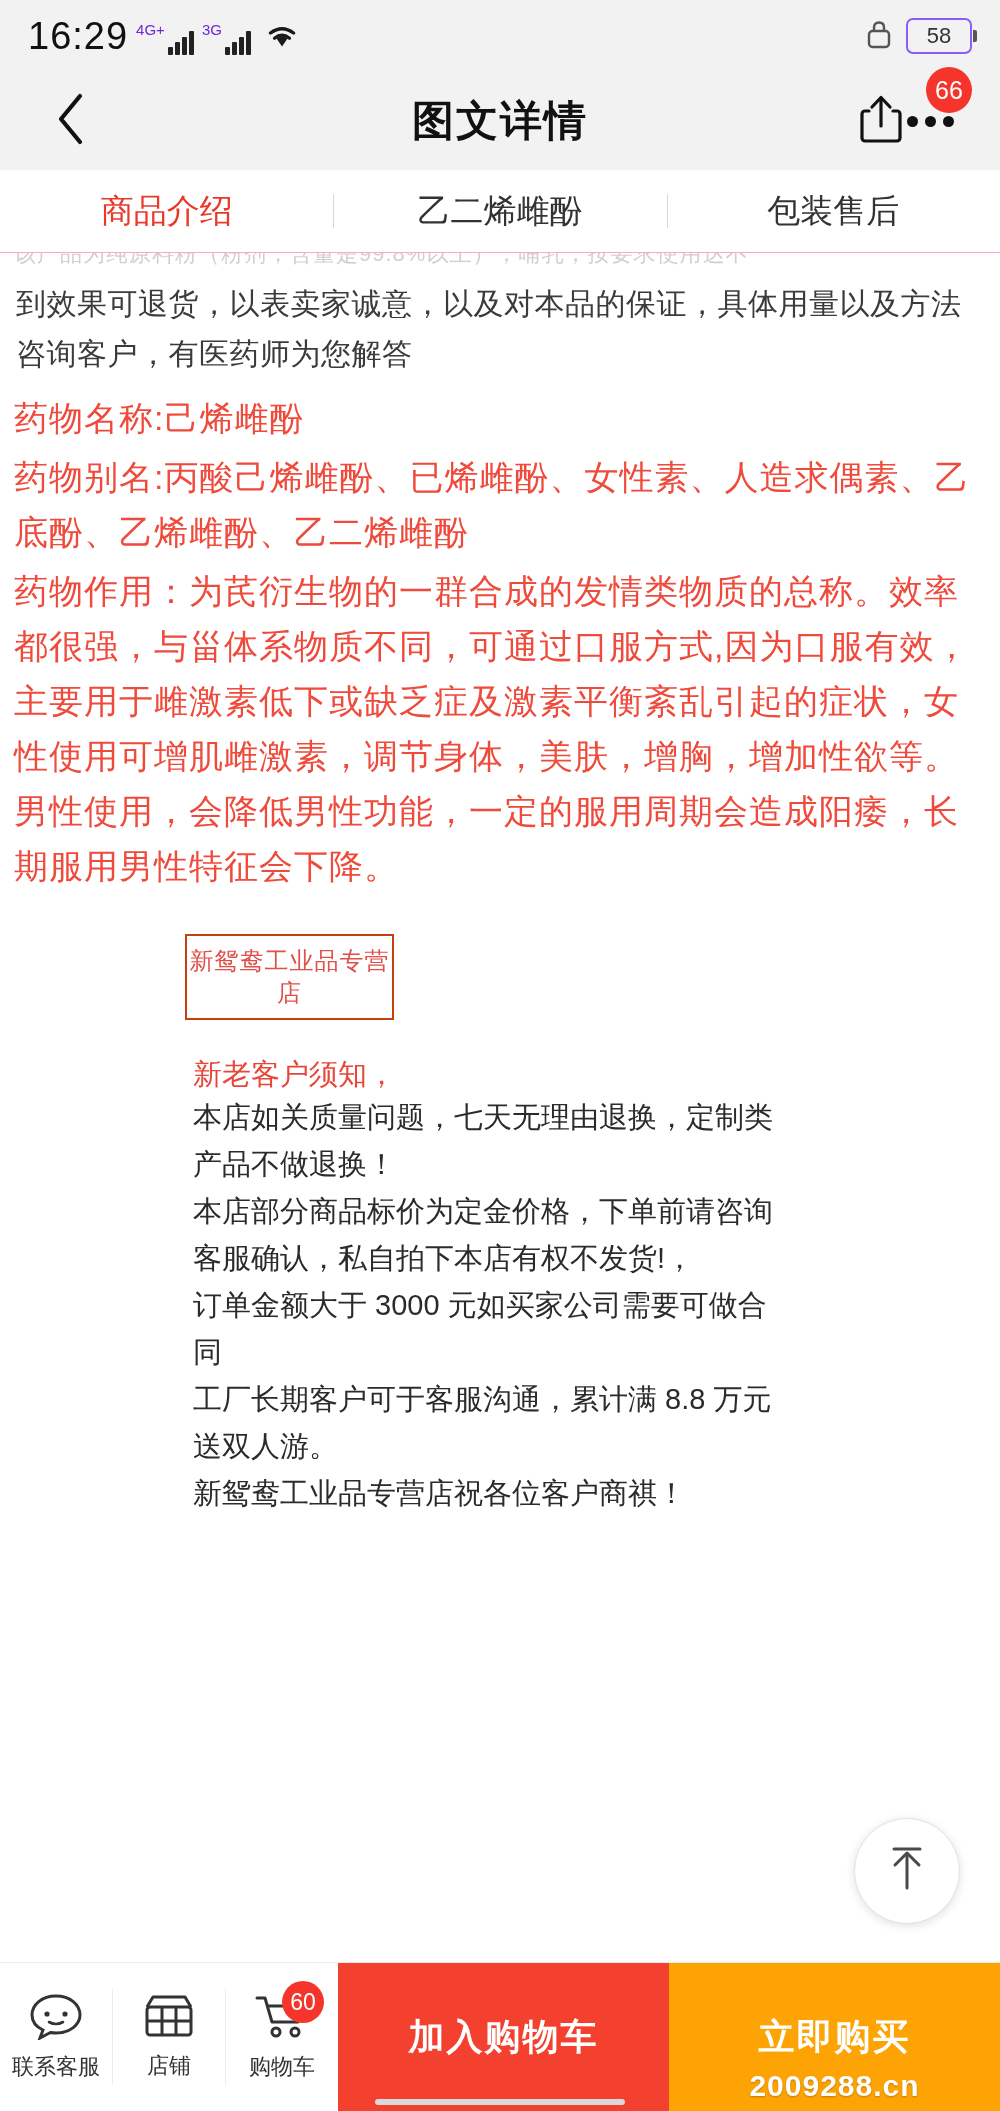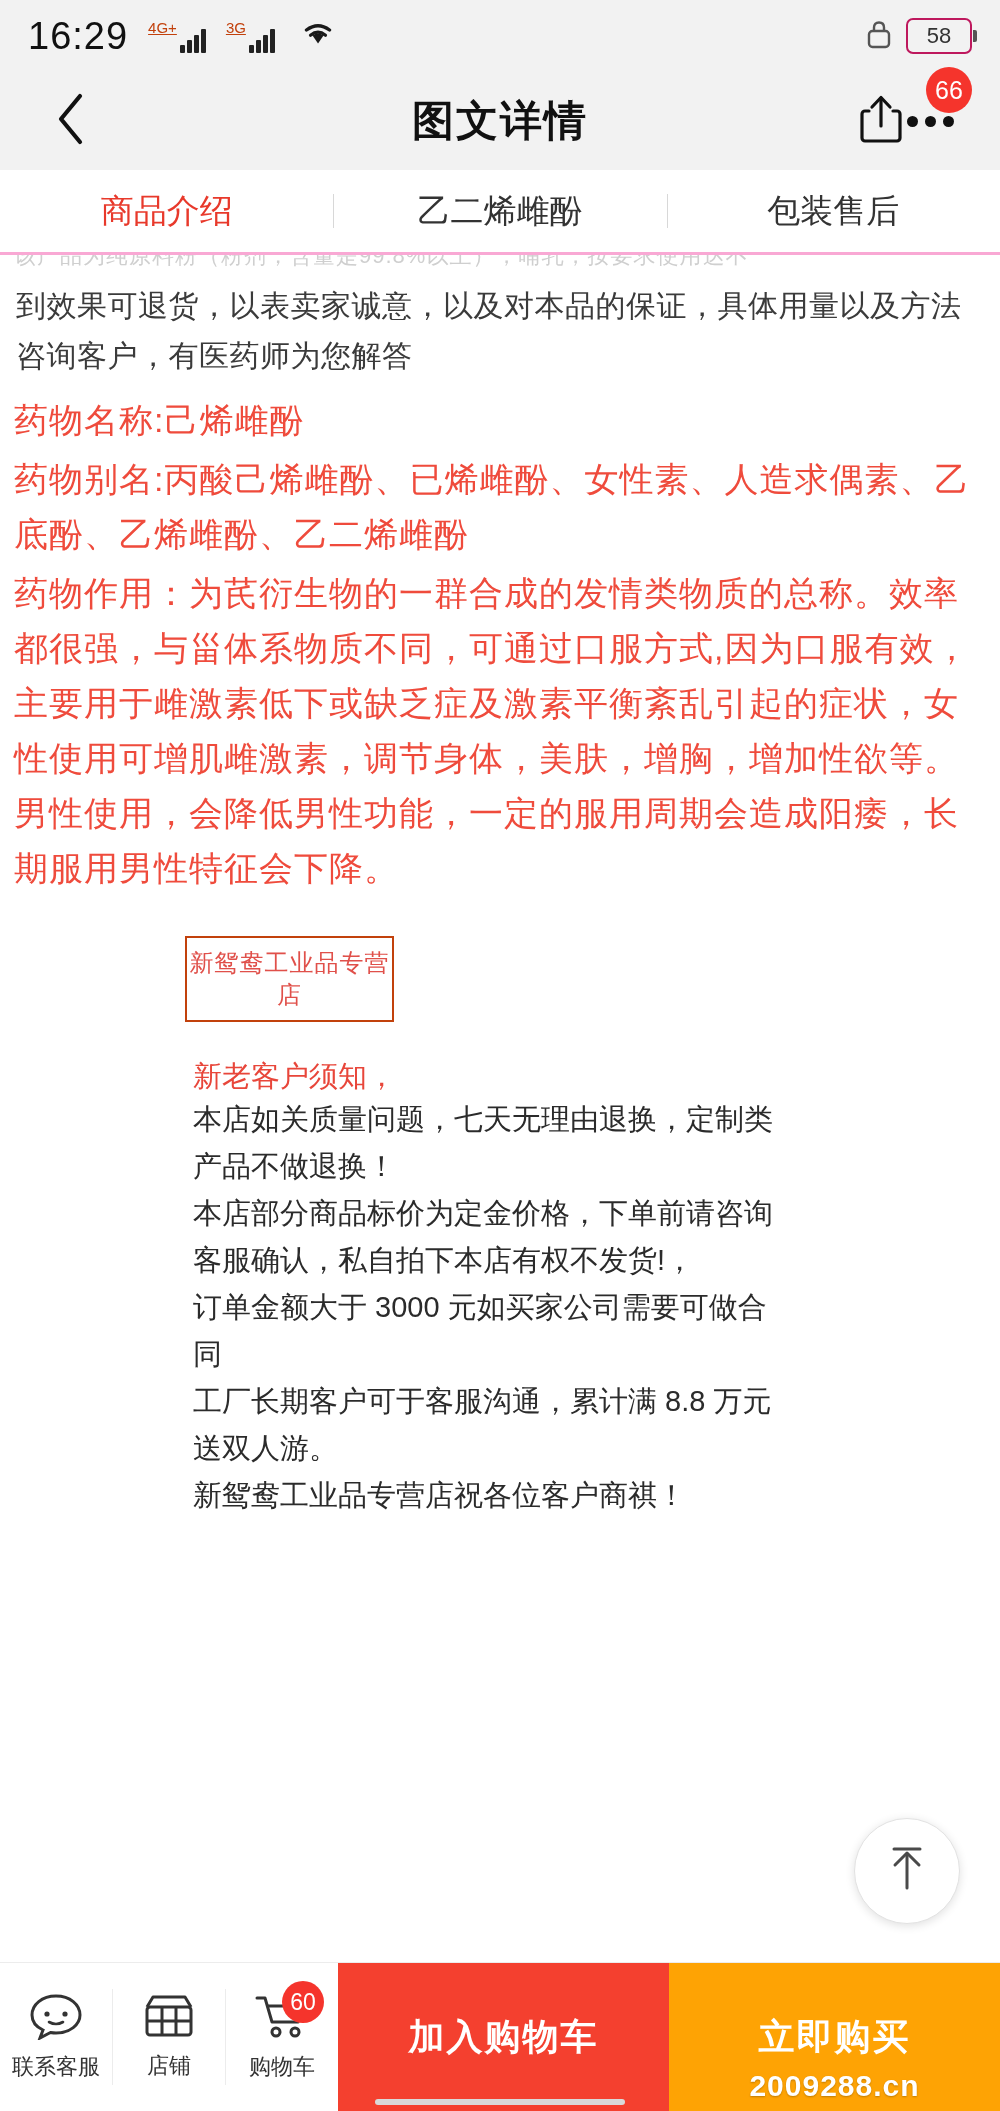--- a/index.html
+++ b/index.html
@@ -28,41 +28,40 @@
     height: 72px;
     background: #f2f2f2;
     display: flex;
     align-items: center;
     padding: 0 28px;
     box-sizing: border-box;
     flex: none;
   }
   .status-left {
     display: flex;
-    align-items: center;
-    gap: 20px;
+    align-items: flex-end;
+    gap: 8px;
   }
   .clock {
     font-size: 38px;
     color: #111;
     letter-spacing: 1px;
     line-height: 1;
     font-family: "Liberation Sans", sans-serif;
   }
   .net-group {
     display: flex;
     align-items: flex-end;
     gap: 3px;
   }
   .net-label {
     font-size: 15px;
-    color: #c2410c;
+    color: #6d28d9;
     line-height: 1;
     margin-bottom: 18px;
-    text-decoration: underline;
   }
   .bars {
     display: flex;
     align-items: flex-end;
     gap: 2px;
     height: 26px;
   }
   .bars i {
     display: block;
     width: 5px;
@@ -79,21 +78,21 @@
   }
   .status-spacer { flex: 1; }
   .status-right {
     display: flex;
     align-items: center;
     gap: 12px;
   }
   .battery {
     width: 62px;
     height: 32px;
-    border: 2px solid #be185d;
+    border: 2px solid #8b5cf6;
     border-radius: 7px;
     display: flex;
     align-items: center;
     justify-content: center;
     position: relative;
   }
   .battery:after {
     content: "";
     position: absolute;
     right: -7px;
@@ -174,21 +173,21 @@
     padding: 0 6px;
   }
 
   
   .tabs {
     height: 82px;
     background: #ffffff;
     display: flex;
     align-items: center;
     flex: none;
-    border-bottom: 3px solid #f9a8d4;
+    border-bottom: 1px solid #f9a8d4;
   }
   .tab {
     flex: 1;
     text-align: center;
     font-size: 33px;
     color: #333;
     position: relative;
     cursor: pointer;
   }
   .tab.active { color: #e8392b; }

